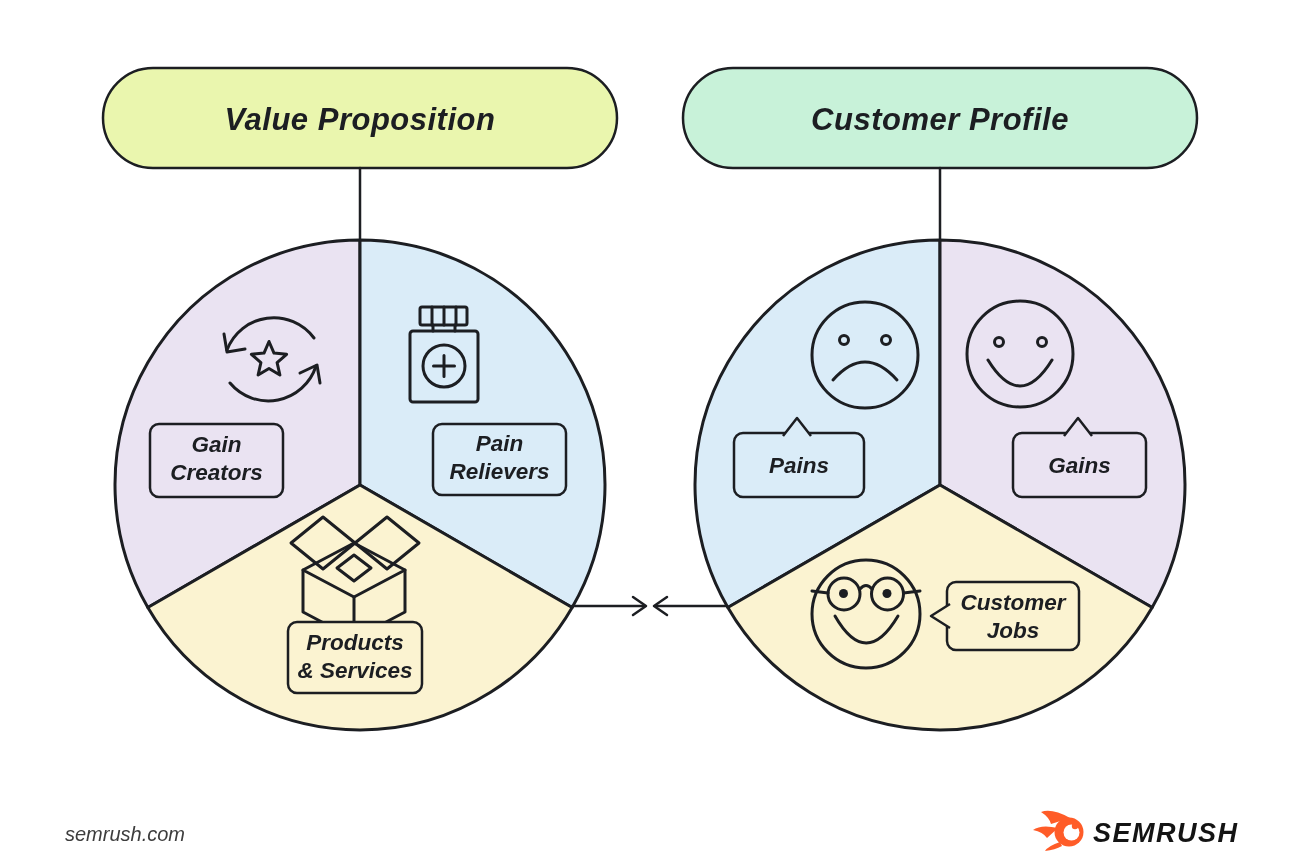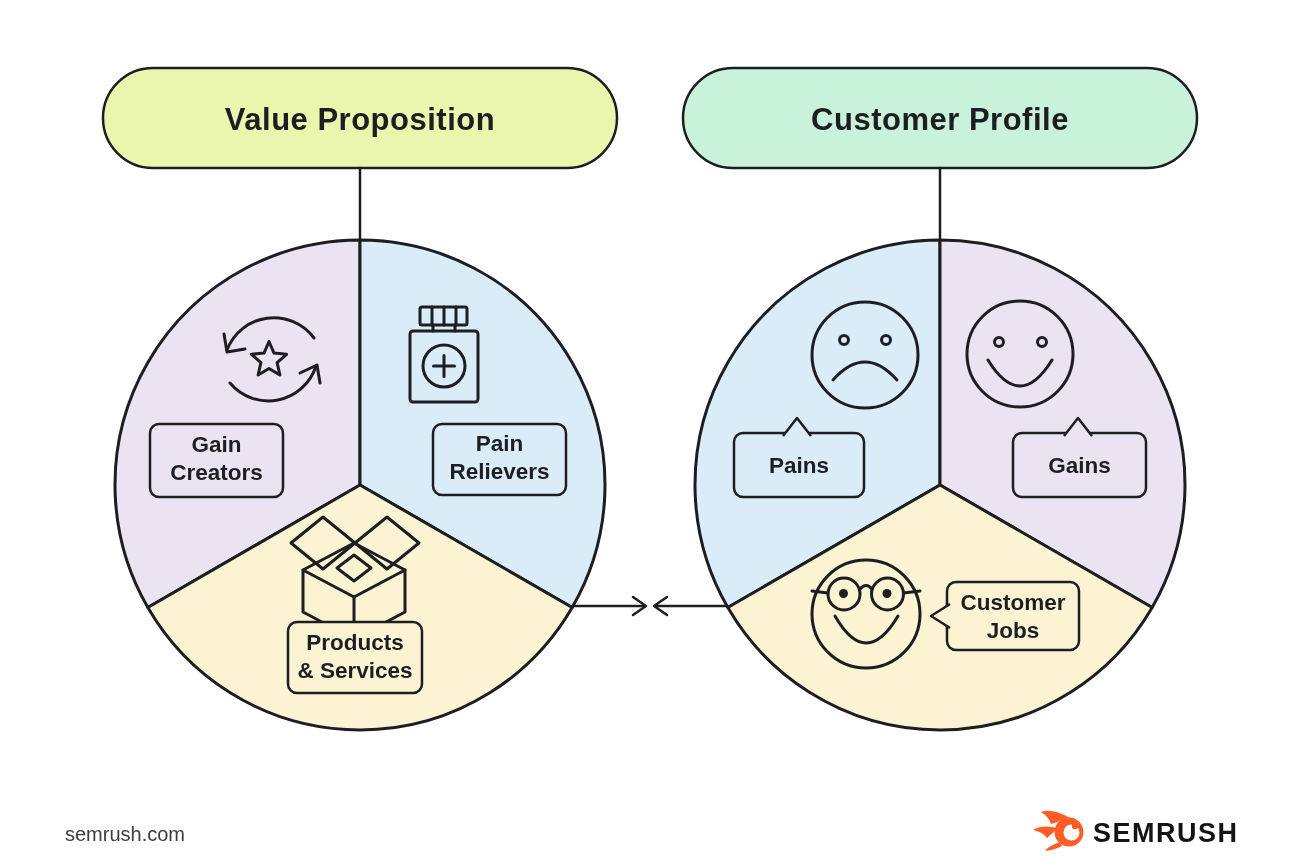--- a/index.html
+++ b/index.html
@@ -3,20 +3,21 @@
 <meta charset="utf-8">
 <style>
   html, body { margin: 0; padding: 0; background: #ffffff; }
   .canvas {
     position: relative;
     width: 1293px;
     height: 867px;
     background: #ffffff;
     font-family: "Liberation Sans", sans-serif;
     overflow: hidden;
+    font-style: italic;
   }
   svg text {
     font-family: "Liberation Sans", sans-serif;
     fill: #1c1e22;
   }
   .title-text {
     font-size: 31px;
     font-weight: bold;
     letter-spacing: 0.5px;
     text-anchor: middle;

